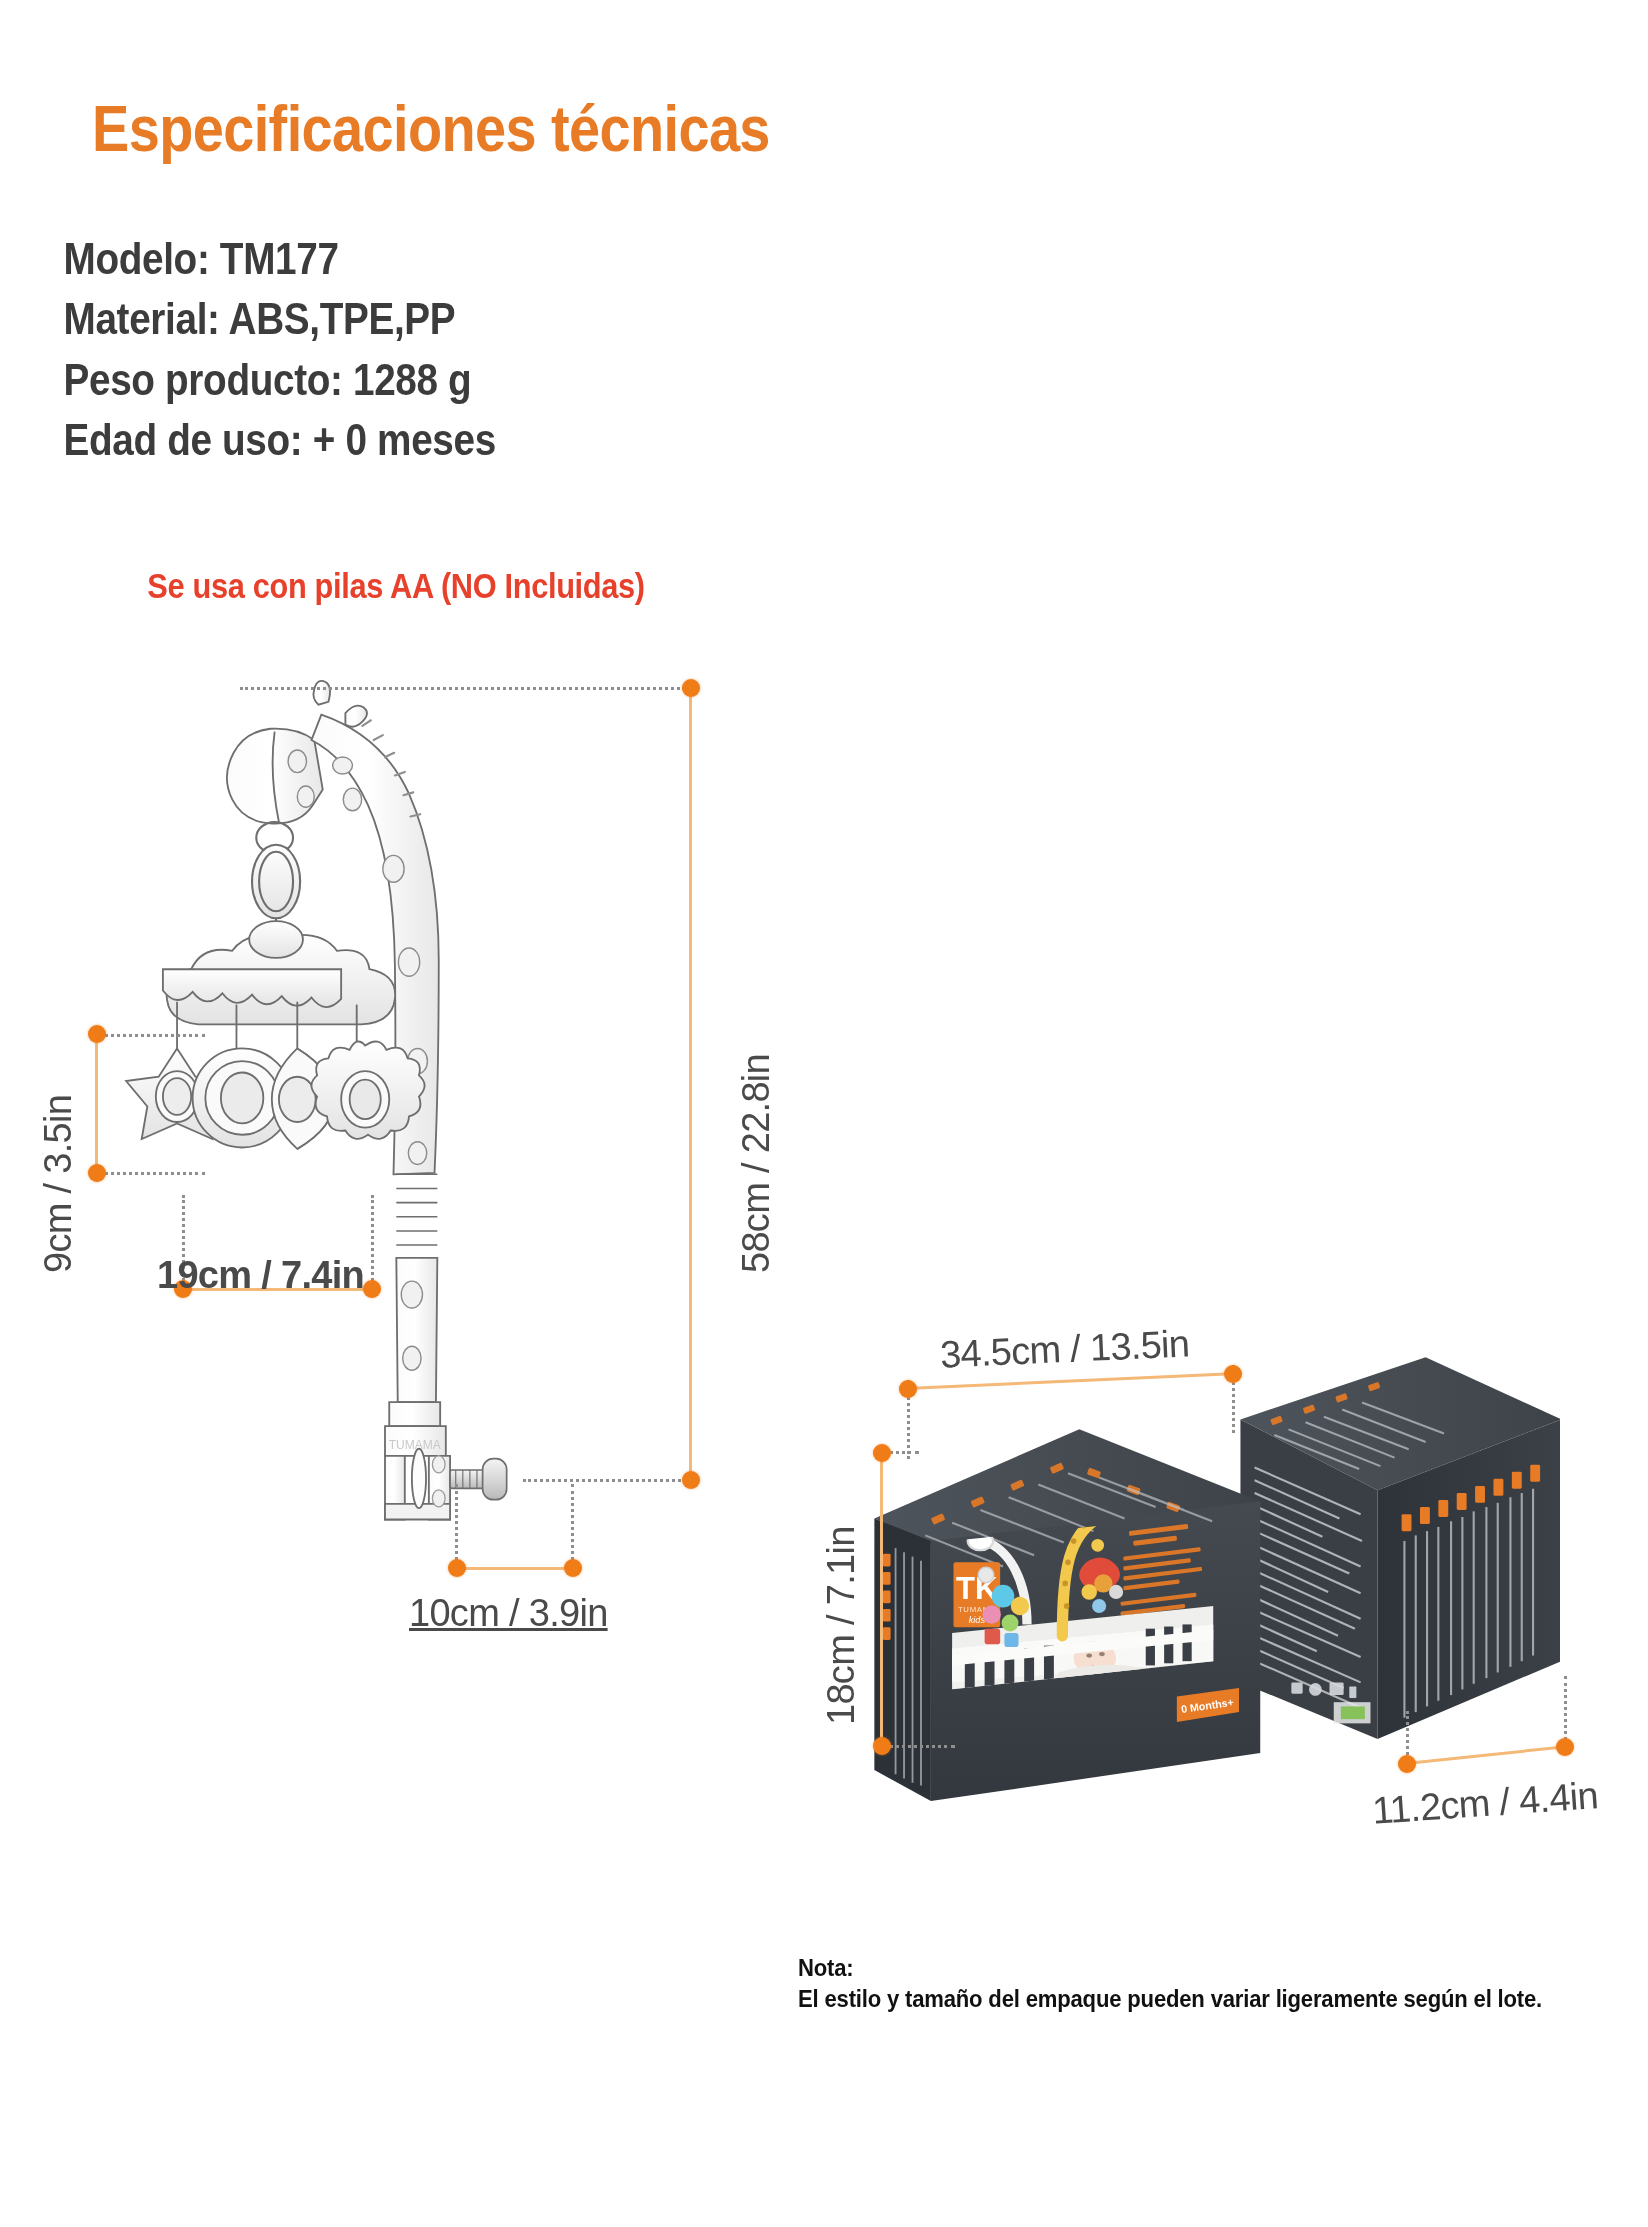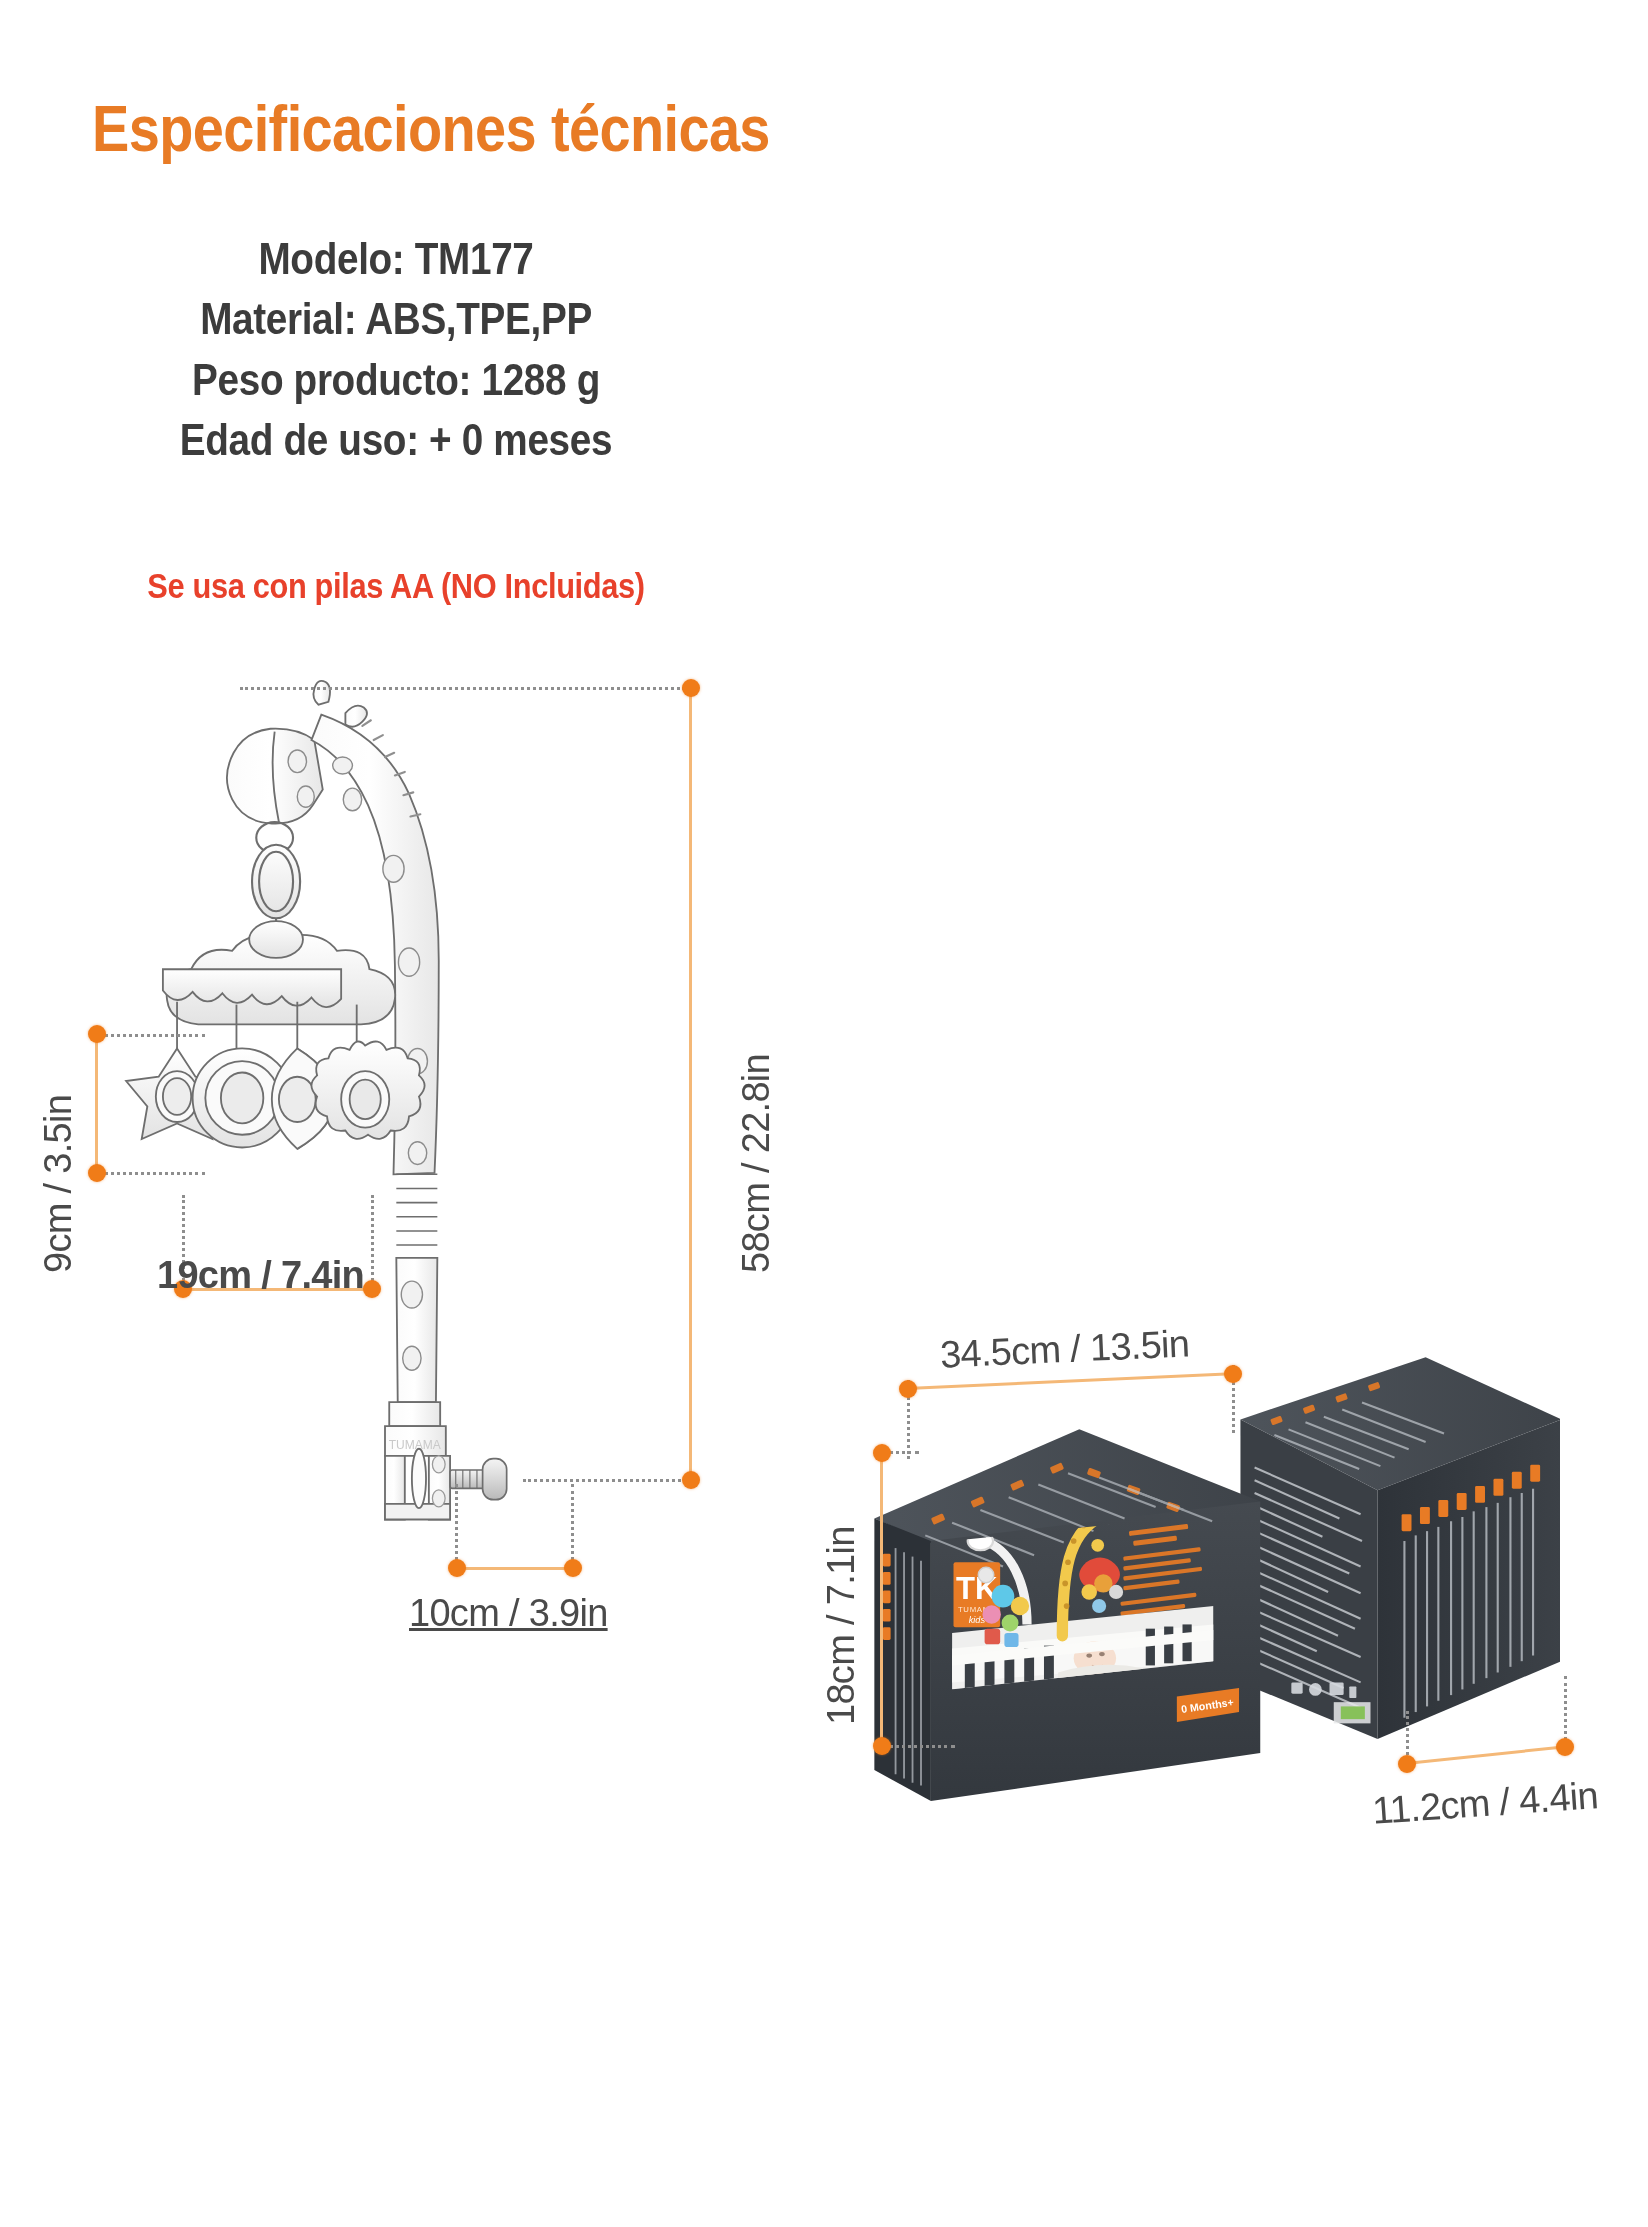--- a/index.html
+++ b/index.html
@@ -20,22 +20,21 @@
     font-size:65px;font-weight:bold;
     color:#E87B25;
     letter-spacing:-0.7px;
     transform:scaleX(0.86);
     transform-origin:left center;
     white-space:nowrap;
   }
 
   
   #spec-list{
-    position:absolute;left:0;top:237px;width:792px;
-    text-align:center;
+    position:absolute;left:16px;top:237px;width:792px;
   }
   .spec-line{
     font-size:44px;font-weight:bold;color:#3C3C3C;
     line-height:1.02;
     transform:scaleX(0.88);
     letter-spacing:-0.4px;
     margin:0 0 15.6px 0;
     white-space:nowrap;
   }
   #battery-note{
@@ -533,15 +532,19 @@
   <div class="dim-dot" style="left:873px;top:1737px;"></div>
   <div class="dim-label vert" style="left:820px;top:1725px;">18cm / 7.1in</div>
 
   <div class="lead-v" style="left:1406px;top:1711px;height:49px;"></div>
   <div class="lead-v" style="left:1564px;top:1676px;height:71px;"></div>
   <div class="dim-line-h" style="left:1406px;top:1762px;width:158px;transform:rotate(-6deg);transform-origin:left center;"></div>
   <div class="dim-dot" style="left:1398px;top:1755px;"></div>
   <div class="dim-dot" style="left:1556px;top:1738px;"></div>
   <div class="dim-label" style="left:1372px;top:1782px;transform:rotate(-4deg);">11.2cm / 4.4in</div>
 
+  <div id="note-block">
+    <div class="nt">Nota:</div>
+    <div class="nt">El estilo y tamaño del empaque pueden variar ligeramente según el lote.</div>
+  </div>
 
 </div>
 
 
 </body></html>

